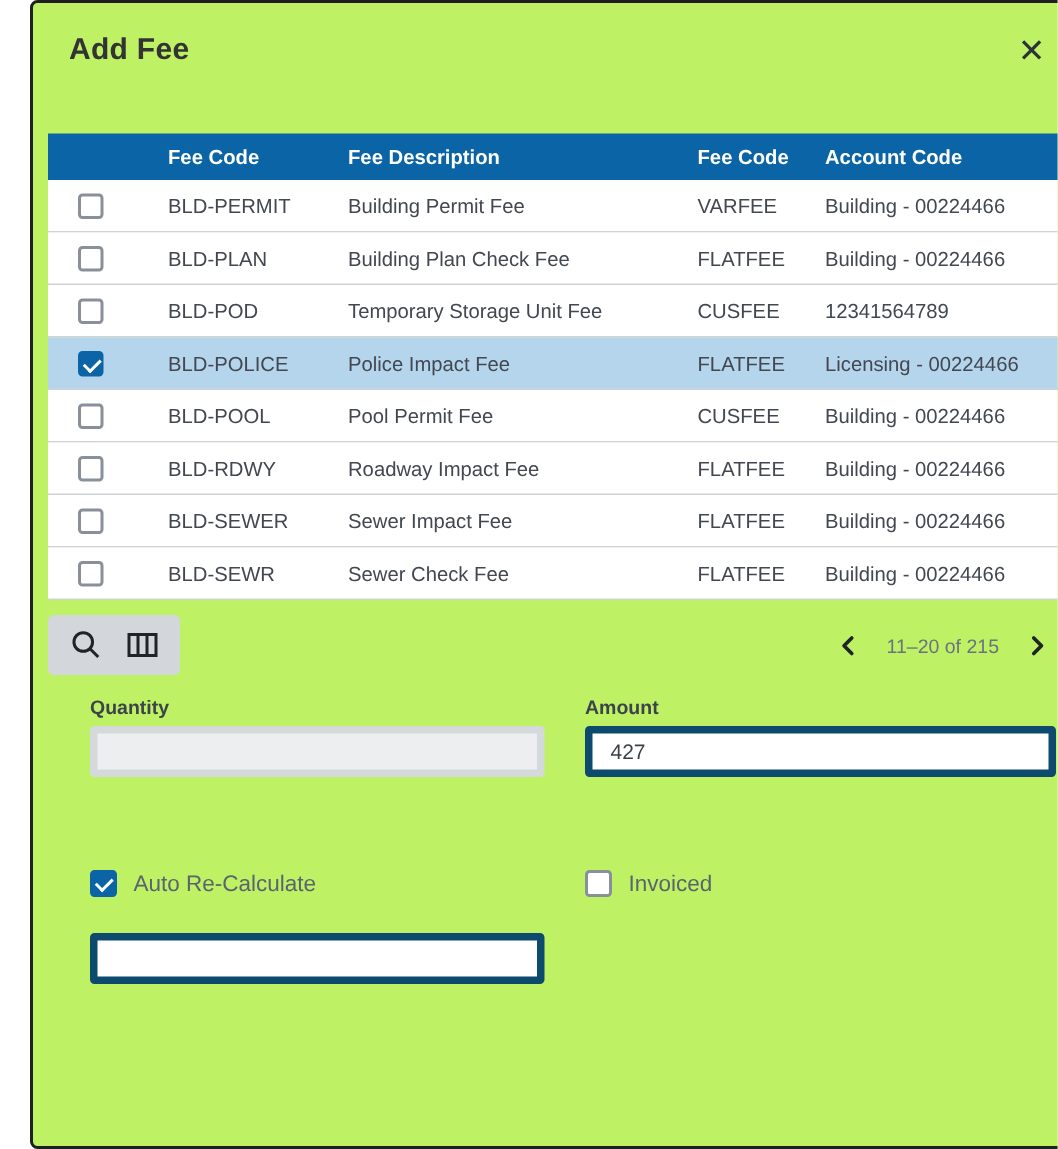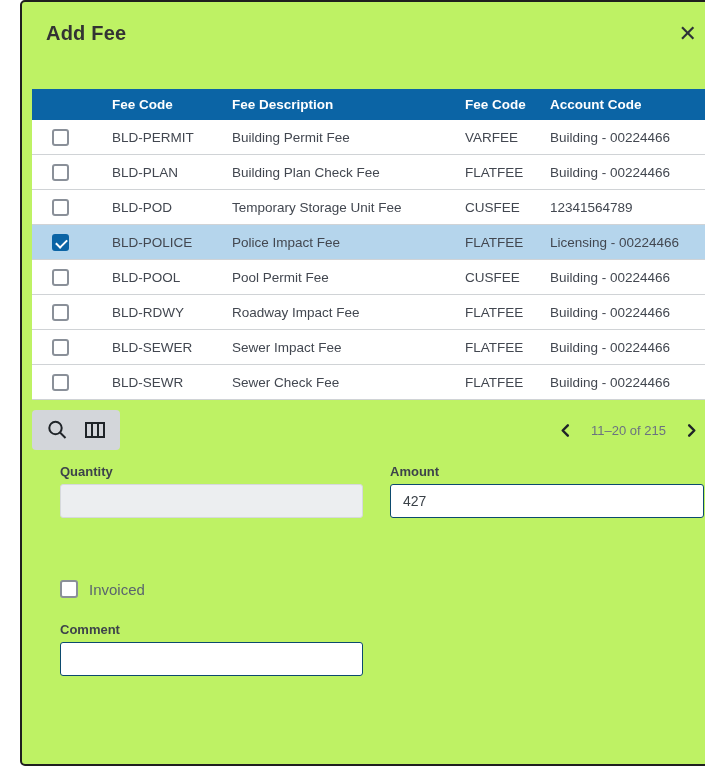--- a/index.html
+++ b/index.html
@@ -71,21 +71,21 @@
   .pager { display: flex; align-items: center; gap: 18px; margin-right: 14px; }
   .pager-label { font-size: 13px; color: #6b7280; }
   .pager-btn { cursor: pointer; display: flex; align-items: center; }
   
   .form-area { padding: 14px 20px 0 38px; }
   .form-grid {
     display: grid; grid-template-columns: 303px 314px; column-gap: 27px;
   }
   .field-label { font-size: 13px; font-weight: 700; color: #3d434a; margin-bottom: 5px; display: block; }
   .text-input {
-    width: 100%; height: 34px; border: 1px solid #0c4a6e; border-radius: 3px;
+    width: 100%; height: 34px; border: 5px solid #0c4a6e; border-radius: 3px;
     padding: 0 12px; font-size: 14px; color: #3b4148; background: #fff;
     font-family: "Liberation Sans", sans-serif; outline: none;
   }
   .text-input:disabled { background: #eceef0; border-color: #d6d9dc; }
   .check-row { display: flex; align-items: center; gap: 11px; margin-top: 61px; height: 20px; }
   .check-row .cbx { width: 18px; height: 18px; flex-basis: 18px; }
   .check-label { font-size: 15px; color: #5a646e; }
   .comment-block { margin-top: 23px; width: 303px; }
   
   .modal-footer {
@@ -237,24 +237,27 @@
     <div class="form-grid">
       <div>
         <label class="field-label">Quantity</label>
         <input class="text-input" type="text" disabled="" value="" style="">
       </div>
       <div>
         <label class="field-label">Amount</label>
         <input class="text-input" type="text" value="427" style="">
       </div>
       <div class="check-row">
+        <div class="cbx checked"></div>
+        <span class="check-label">Auto Re-Calculate</span>
+      </div>
+      <div class="check-row">
         <div class="cbx"></div>
         <span class="check-label">Invoiced</span>
       </div>
     </div>
     <div class="comment-block">
-      <label class="field-label">Comment</label>
       <input class="text-input" type="text" value="" style="">
     </div>
   </div>
 
 
 </div>
 
 </body></html>

